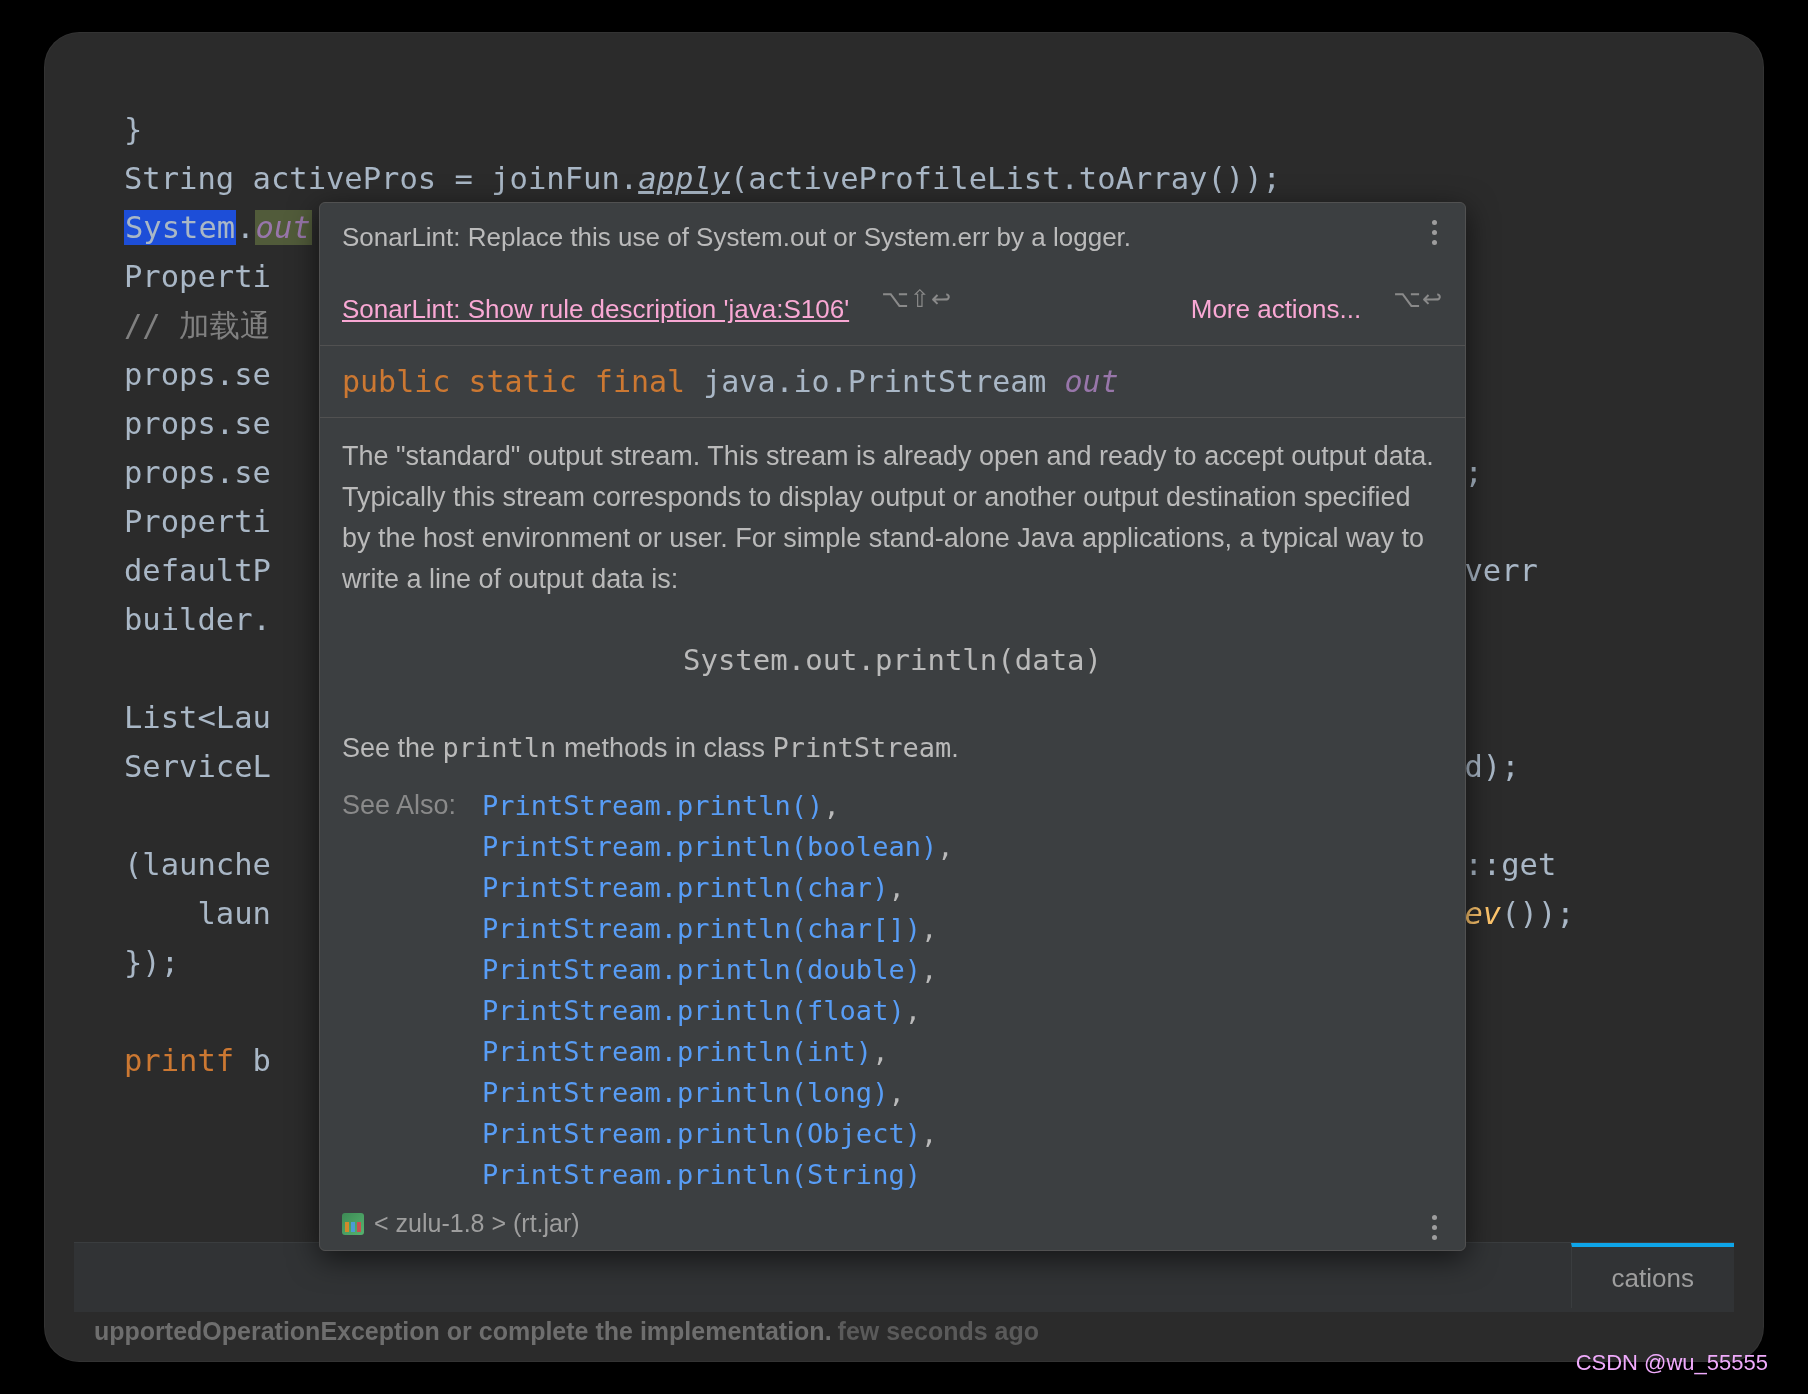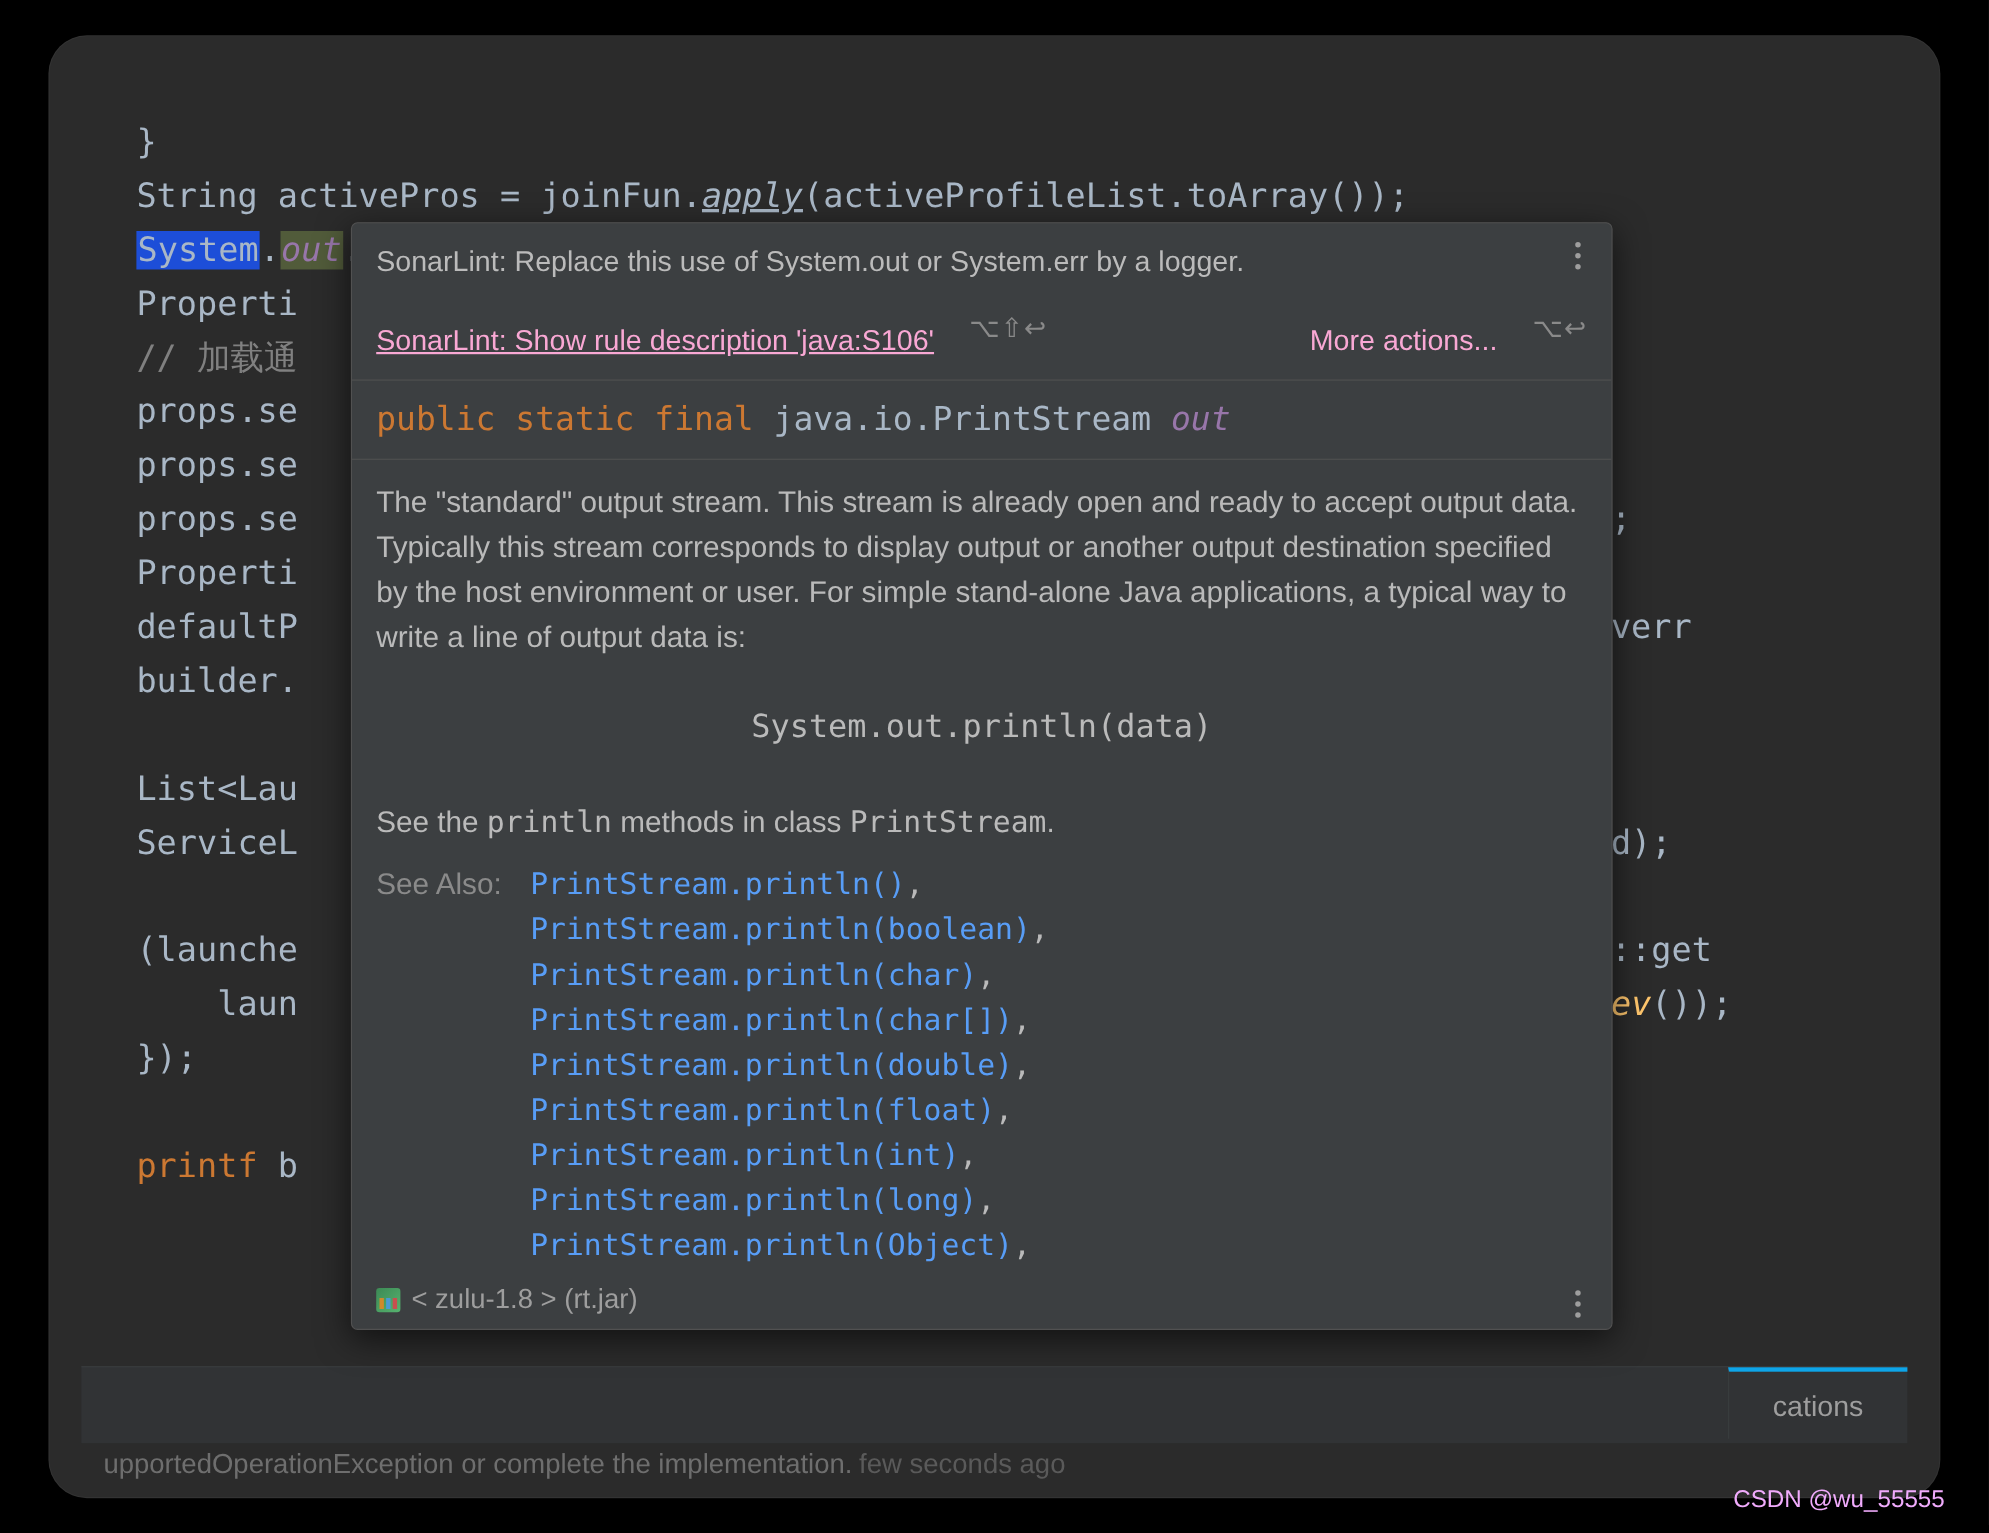--- a/index.html
+++ b/index.html
@@ -145,20 +145,21 @@
     font-size: 26px;
     font-family: -apple-system, sans-serif;
     border-left: 1px solid #3a3d3f;
     border-top: 4px solid #0ea5e9;
   }
   .statusbar .err {
     position: absolute;
     left: 20px; bottom: -34px;
     font-size: 25px; color: #6e6e6e;
     font-family: -apple-system, sans-serif;
+    font-weight: bold;
   }
   .statusbar .err .time { color: #5a5a5a; margin-left: 6px; }
 
   .watermark {
     position: absolute;
     right: 40px; bottom: 18px;
     color: #f0abfc;
     font-size: 22px;
     font-family: -apple-system, sans-serif;
   }
@@ -216,20 +217,21 @@
         <div class="links-col">
           <a>PrintStream.println()</a>,<br>
           <a>PrintStream.println(boolean)</a>,<br>
           <a>PrintStream.println(char)</a>,<br>
           <a>PrintStream.println(char[])</a>,<br>
           <a>PrintStream.println(double)</a>,<br>
           <a>PrintStream.println(float)</a>,<br>
           <a>PrintStream.println(int)</a>,<br>
           <a>PrintStream.println(long)</a>,<br>
           <a>PrintStream.println(Object)</a>,<br>
+          <a>PrintStream.println(String)</a>
         </div>
       </div>
     </div>
     <div class="foot">
       <span class="lib-icon"></span>
       <span>&lt; zulu-1.8 &gt; (rt.jar)</span>
       <div class="menu-icon2">
           <span></span>
           <span></span>
           <span></span>

